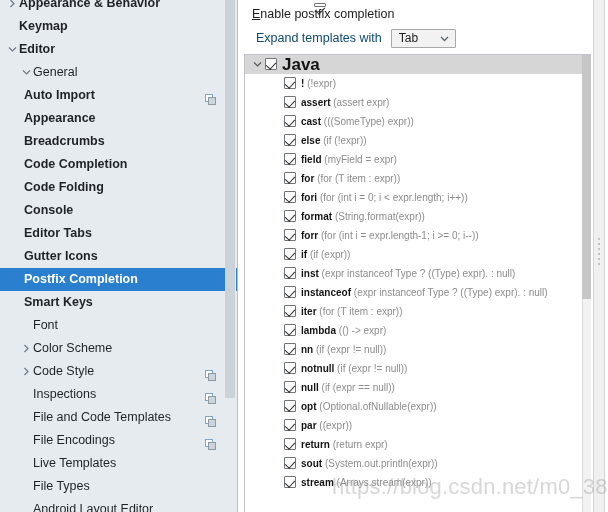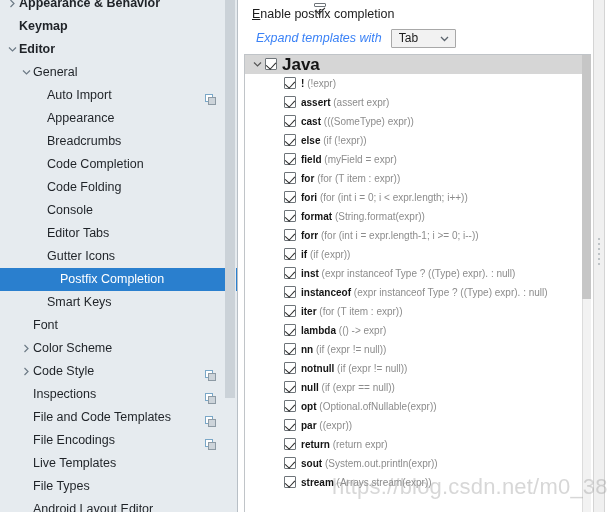--- a/index.html
+++ b/index.html
@@ -42,21 +42,20 @@
     white-space: nowrap;
     padding-left: 0;
     font-size: 12.5px;
     color: #1f2328;
     cursor: default;
     user-select: none;
   }
   .tree-row.selected {
     background: #2a7fce;
     color: #ffffff;
-    padding-left: 13px;
   }
   .tree-row .arrow {
     position: absolute;
     left: 0;
     top: 0;
     width: 16px;
     height: 23px;
     display: flex;
     align-items: center;
     justify-content: center;
@@ -72,21 +71,21 @@
     top: 6px;
     width: 11px;
     height: 11px;
   }
 
   
   .lv0 .arrow { left: 4px; }
   .lv0 .lbl   { margin-left: 19px; }
   .lv1 .arrow { left: 18px; }
   .lv1 .lbl   { margin-left: 33px; }
-  .lv2 .lbl   { margin-left: 47px; }
+  .lv2 .lbl   { margin-left: 24px; font-weight: bold; }
 
   
   .sb-track {
     position: absolute;
     top: 0; right: 1px;
     width: 10px; height: 512px;
     background: #e6ebef;
   }
   .sb-thumb {
     position: absolute;
@@ -124,21 +123,21 @@
   }
   .chk-row .lab u { text-decoration: underline; }
 
   .expand-row {
     position: absolute;
     left: 18px; top: 28px;
     display: flex;
     align-items: center;
     height: 20px;
   }
-  .expand-row .lab { font-size: 12.5px; color: #3b82f6; font-style: italic; }
+  .expand-row .lab { font-size: 12.5px; color: #0c4a6e; }
   .combo {
     margin-left: 9px;
     width: 65px; height: 19px;
     background: #f2f2f2;
     border: 1px solid #a8a8a8;
     border-radius: 1px;
     display: flex;
     align-items: center;
     position: relative;
     font-size: 12px;

